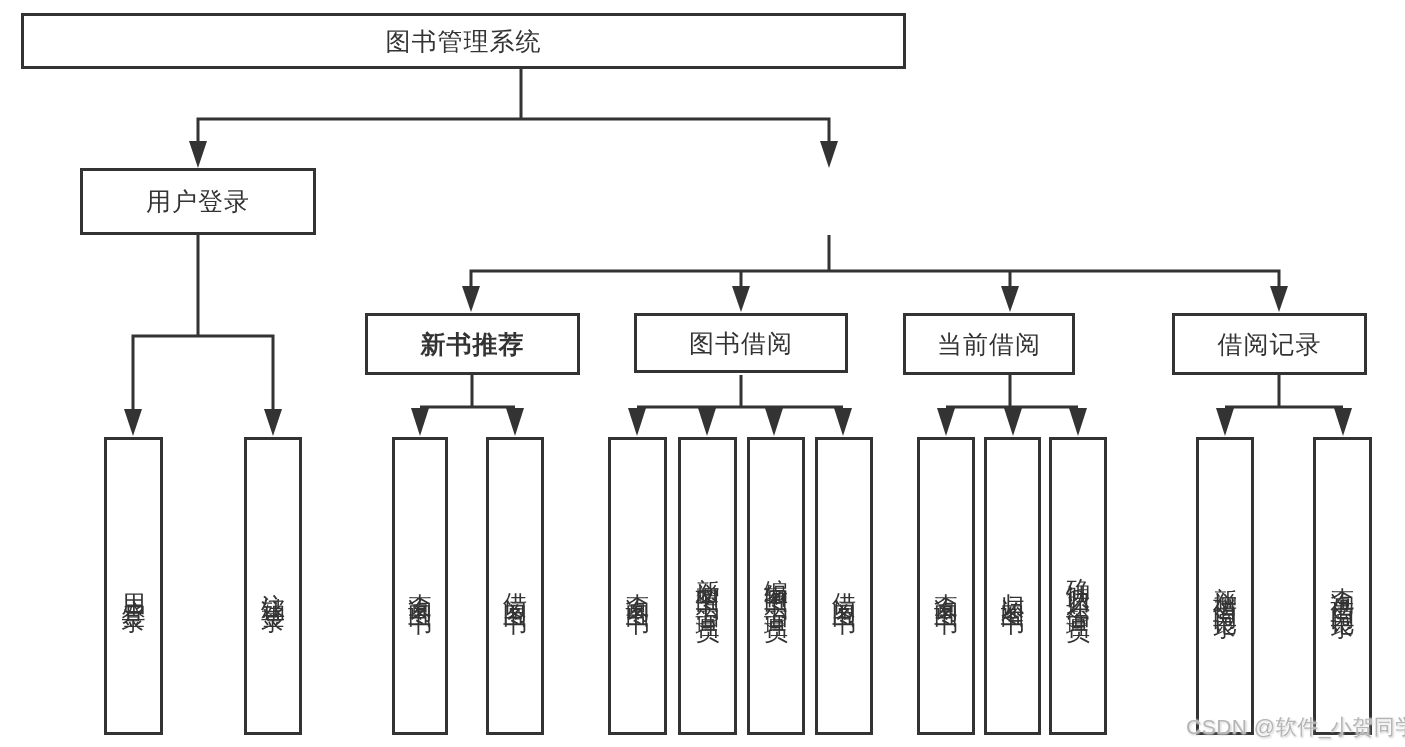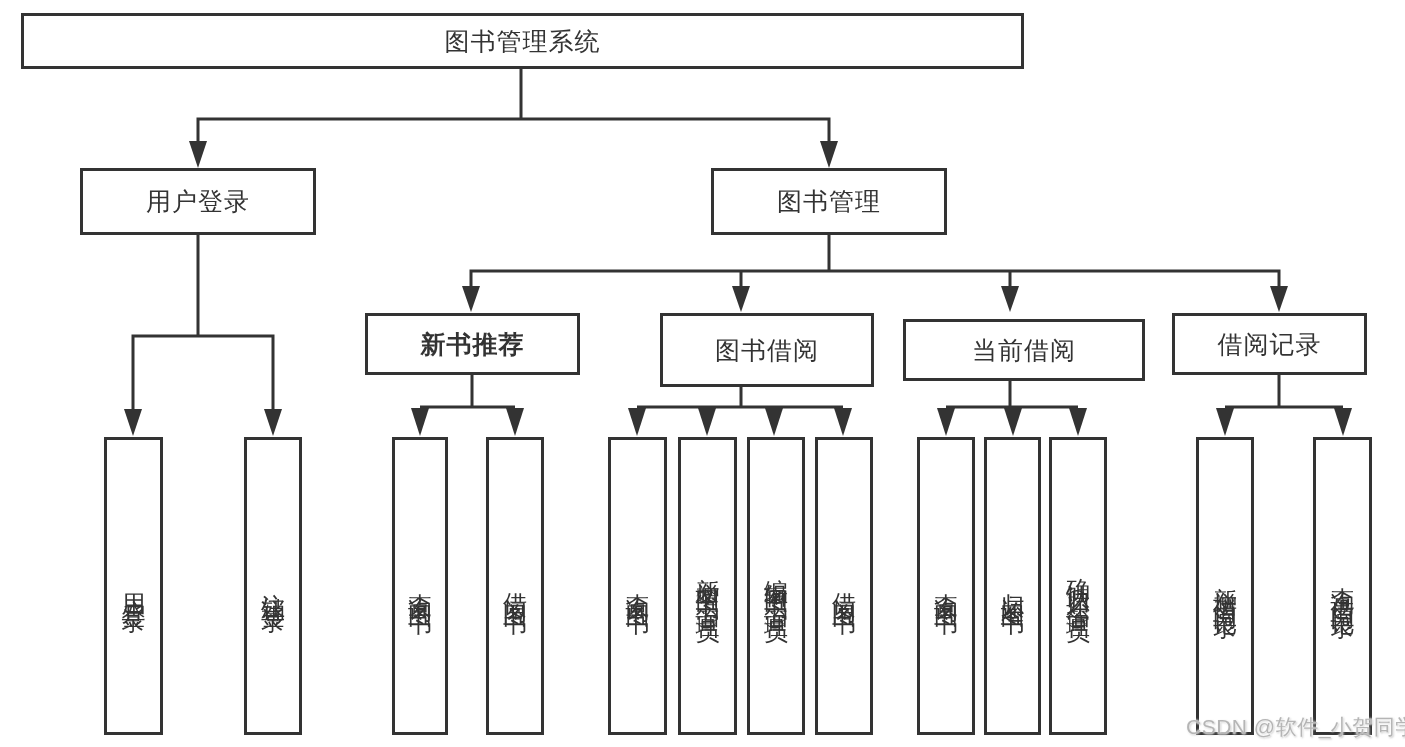--- a/index.html
+++ b/index.html
@@ -100,28 +100,27 @@
 
       <polygon points="937,408 955,408 946,436"></polygon>
       <polygon points="1004,408 1022,408 1013,436"></polygon>
       <polygon points="1069,408 1087,408 1078,436"></polygon>
 
       <polygon points="1216,408 1234,408 1225,436"></polygon>
       <polygon points="1334,408 1352,408 1343,436"></polygon>
     </g>
   </svg>
 
-  <div class="box" style="left:21px; top:13px; width:1003px; height:56px;">图书管理系统</div>
+  <div class="box" style="left:21px; top:13px; width:885px; height:56px;">图书管理系统</div>
 
   <div class="box" style="left:80px; top:168px; width:236px; height:67px;">用户登录</div>
-  <div class="box" style="left:711px; top:168px; width:236px; height:67px;">图书管理</div>
 
   <div class="box" style="left:365px; top:313px; width:215px; height:62px;font-weight:bold;">新书推荐</div>
-  <div class="box" style="left:660px; top:313px; width:214px; height:74px;">图书借阅</div>
-  <div class="box" style="left:903px; top:313px; width:242px; height:62px;margin-top:6px;">当前借阅</div>
+  <div class="box" style="left:634px; top:313px; width:214px; height:60px;">图书借阅</div>
+  <div class="box" style="left:903px; top:313px; width:172px; height:62px;">当前借阅</div>
   <div class="box" style="left:1172px; top:313px; width:195px; height:62px;">借阅记录</div>
 
   <div class="box vbox" style="left:104px; top:437px; width:59px; height:298px;">
     <span class="vtext">用户登录</span>
   </div>
   <div class="box vbox" style="left:244px; top:437px; width:58px; height:298px;">
     <span class="vtext">注销登录</span>
   </div>
 
   <div class="box vbox" style="left:392px; top:437px; width:56px; height:298px;">

